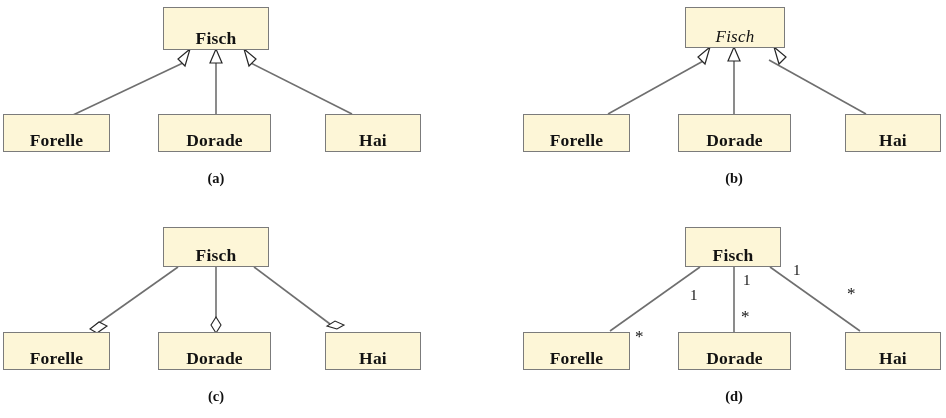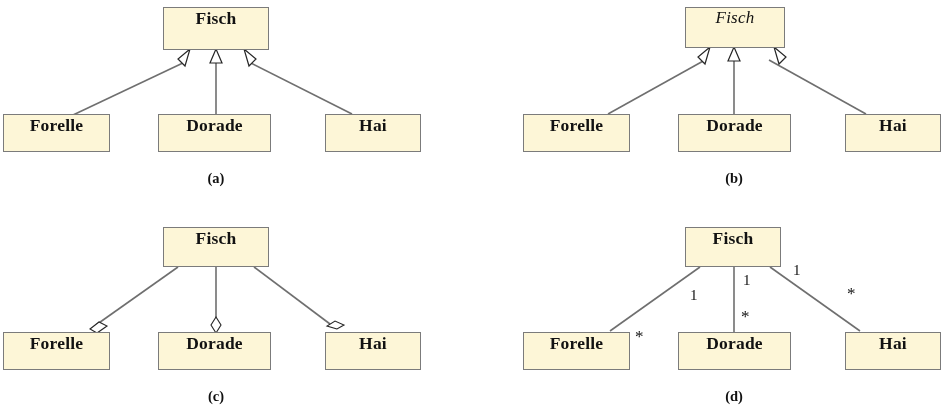--- a/index.html
+++ b/index.html
@@ -28,21 +28,21 @@
     width: 946px;
     height: 418px;
     overflow: visible;
   }
   .uml-box {
     position: absolute;
     box-sizing: border-box;
     background: #fdf6d7;
     border: 1.4px solid #7b7b7b;
     display: flex;
-    align-items: flex-start;
+    align-items: flex-end;
     justify-content: center;
     font-family: "Liberation Serif", serif;
     font-weight: bold;
     font-size: 17.5px;
     color: #121212;
     letter-spacing: 0.2px;
     z-index: 5;
   }
   .uml-box.abstract {
     font-style: italic;

